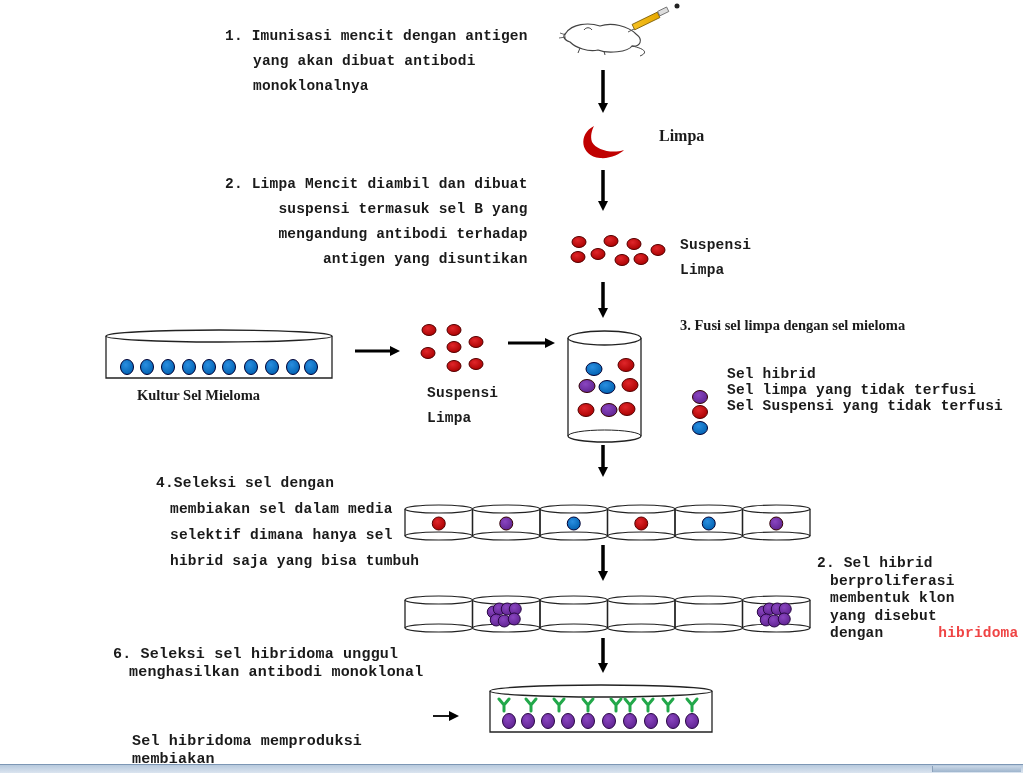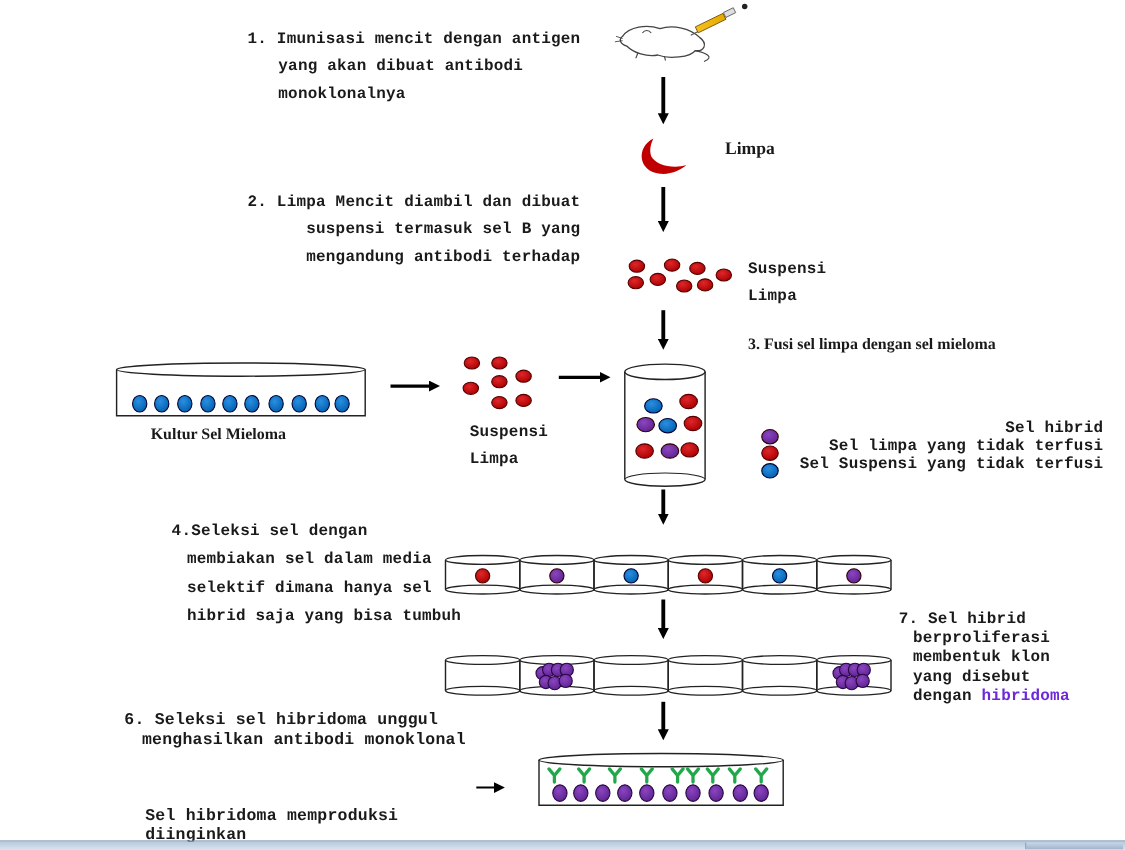--- a/index.html
+++ b/index.html
@@ -1,21 +1,21 @@
 <!DOCTYPE html>
 <html><head>
 <meta charset="utf-8">
 <style>
   html, body { margin:0; padding:0; }
   body { width:1023px; height:773px; background:#ffffff; position:relative; overflow:hidden;
          font-family:"Liberation Serif", "DejaVu Serif", serif; color:#1a1a1a; }
   .txt { position:absolute; font-weight:bold; font-size:14.5px; line-height:25px; letter-spacing:0.2px; white-space:nowrap;font-family:Liberation Mono, monospace; }
   .txt.tight { line-height:19px; }
   .lbl { position:absolute; font-weight:bold; font-size:14.5px; line-height:25px; white-space:nowrap; }
-  .red { color:#6d28d9; }
+  .red { color:#ef4444;margin-left:46px; }
   svg.diagram { position:absolute; left:0; top:0; }
   .statusbar { position:absolute; left:0; top:764px; width:1023px; height:9px;
                background:linear-gradient(#b7c9dd,#dfe8f2); border-top:1px solid #7d97b5; }
   .statusbar .scroll { position:absolute; right:2px; top:1px; width:88px; height:6px;
                        background:linear-gradient(#c8d6e6,#9fb5cd); border-left:1px solid #8aa0ba; }
 </style>
 </head>
 <body>
 
 <svg class="diagram" width="1023" height="773" viewBox="0 0 1023 773">
@@ -266,62 +266,63 @@
   <div style="padding-left:28px">yang akan dibuat antibodi</div>
   <div style="padding-left:28px">monoklonalnya</div>
 </div>
 
 <div class="lbl" style="left:659px; top:123px; font-size:16px;">Limpa</div>
 
 <div class="txt" style="left:225px; top:172px;text-align:right;">
   <div>2.  Limpa Mencit diambil dan dibuat</div>
   <div style="padding-left:28px">suspensi termasuk sel B yang</div>
   <div style="padding-left:28px">mengandung antibodi terhadap</div>
+  <div style="padding-left:28px">antigen yang disuntikan</div>
 </div>
 
 <div class="txt" style="left:680px; top:233px;">
   <div>Suspensi</div>
   <div>Limpa</div>
 </div>
 
-<div class="lbl" style="left:680px; top:301px;">3. Fusi sel limpa dengan sel mieloma</div>
+<div class="lbl" style="left:680px; top:313px;">3. Fusi sel limpa dengan sel mieloma</div>
 
 <div class="lbl" style="left:137px; top:383px;text-align:center;">Kultur Sel Mieloma</div>
 
 <div class="txt" style="left:427px; top:381px;">
   <div>Suspensi</div>
   <div>Limpa</div>
 </div>
 
-<div class="txt tight" style="left:727px; top:382px; line-height:16px;text-align:right;">
+<div class="txt tight" style="left:727px; top:366px; line-height:16px;">
   <div>Sel hibrid</div>
   <div>Sel limpa yang tidak terfusi</div>
   <div>Sel Suspensi yang tidak terfusi</div>
 </div>
 
 <div class="txt" style="left:127px; top:470px; line-height:26px;margin-left:29px;">
   <div>4.Seleksi sel dengan</div>
   <div style="padding-left:14px">membiakan sel dalam media</div>
   <div style="padding-left:14px">selektif dimana hanya sel</div>
   <div style="padding-left:14px">hibrid saja yang bisa tumbuh</div>
 </div>
 
 <div class="txt tight" style="left:817px; top:555px; font-size:14.5px; line-height:17.5px;">
-  <div>7. Sel hibrid</div>
+  <div>2. Sel hibrid</div>
   <div style="padding-left:13px">berproliferasi</div>
   <div style="padding-left:13px">membentuk klon</div>
   <div style="padding-left:13px">yang disebut</div>
   <div style="padding-left:13px"><span style="white-space:pre">dengan </span><span class="red">hibridoma</span></div>
 </div>
 
 <div class="txt tight" style="left:113px; top:646px; font-size:15px; line-height:18px;">
   <div>6. Seleksi sel hibridoma unggul</div>
   <div style="padding-left:16px">menghasilkan antibodi monoklonal</div>
 </div>
 
 <div class="txt tight" style="left:132px; top:689px; font-size:15px; line-height:18px;margin-top:44px;">
   <div>Sel hibridoma memproduksi</div>
-  <div>diinginkan</div>
+  <div>membiakan</div>
 </div>
 
 <div class="statusbar">
   <div class="scroll"></div>
 </div>
 
 </body></html>

